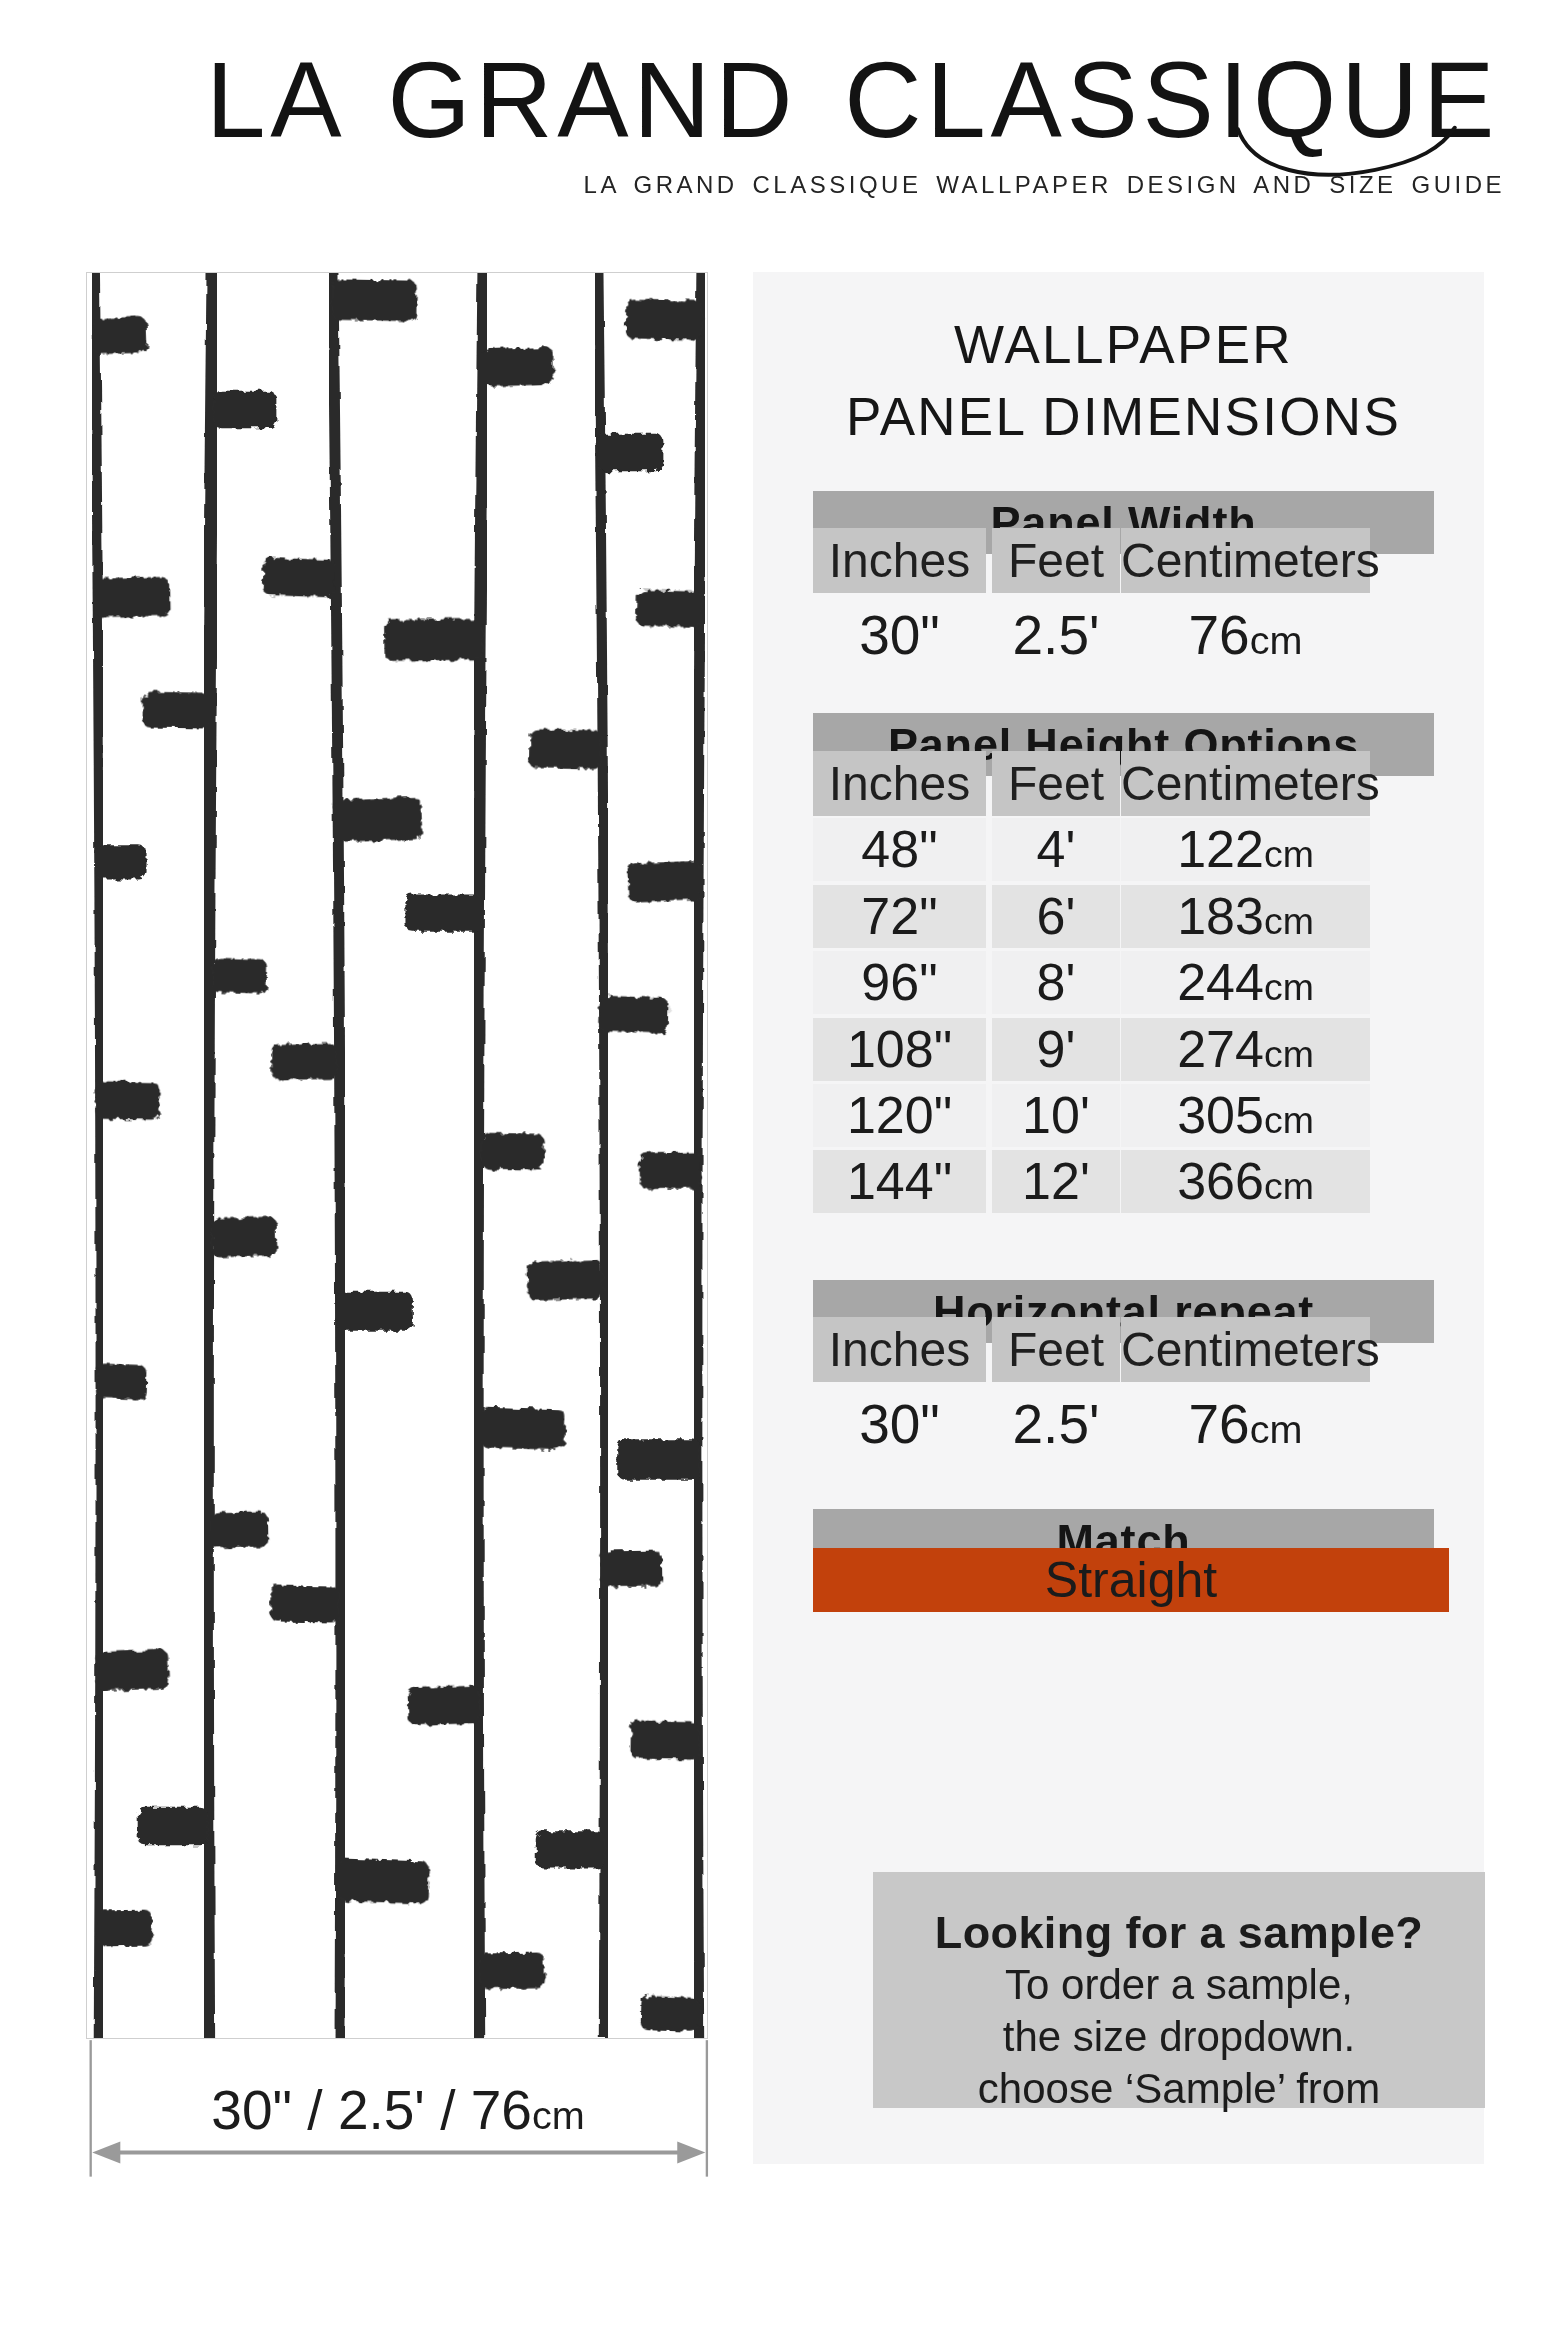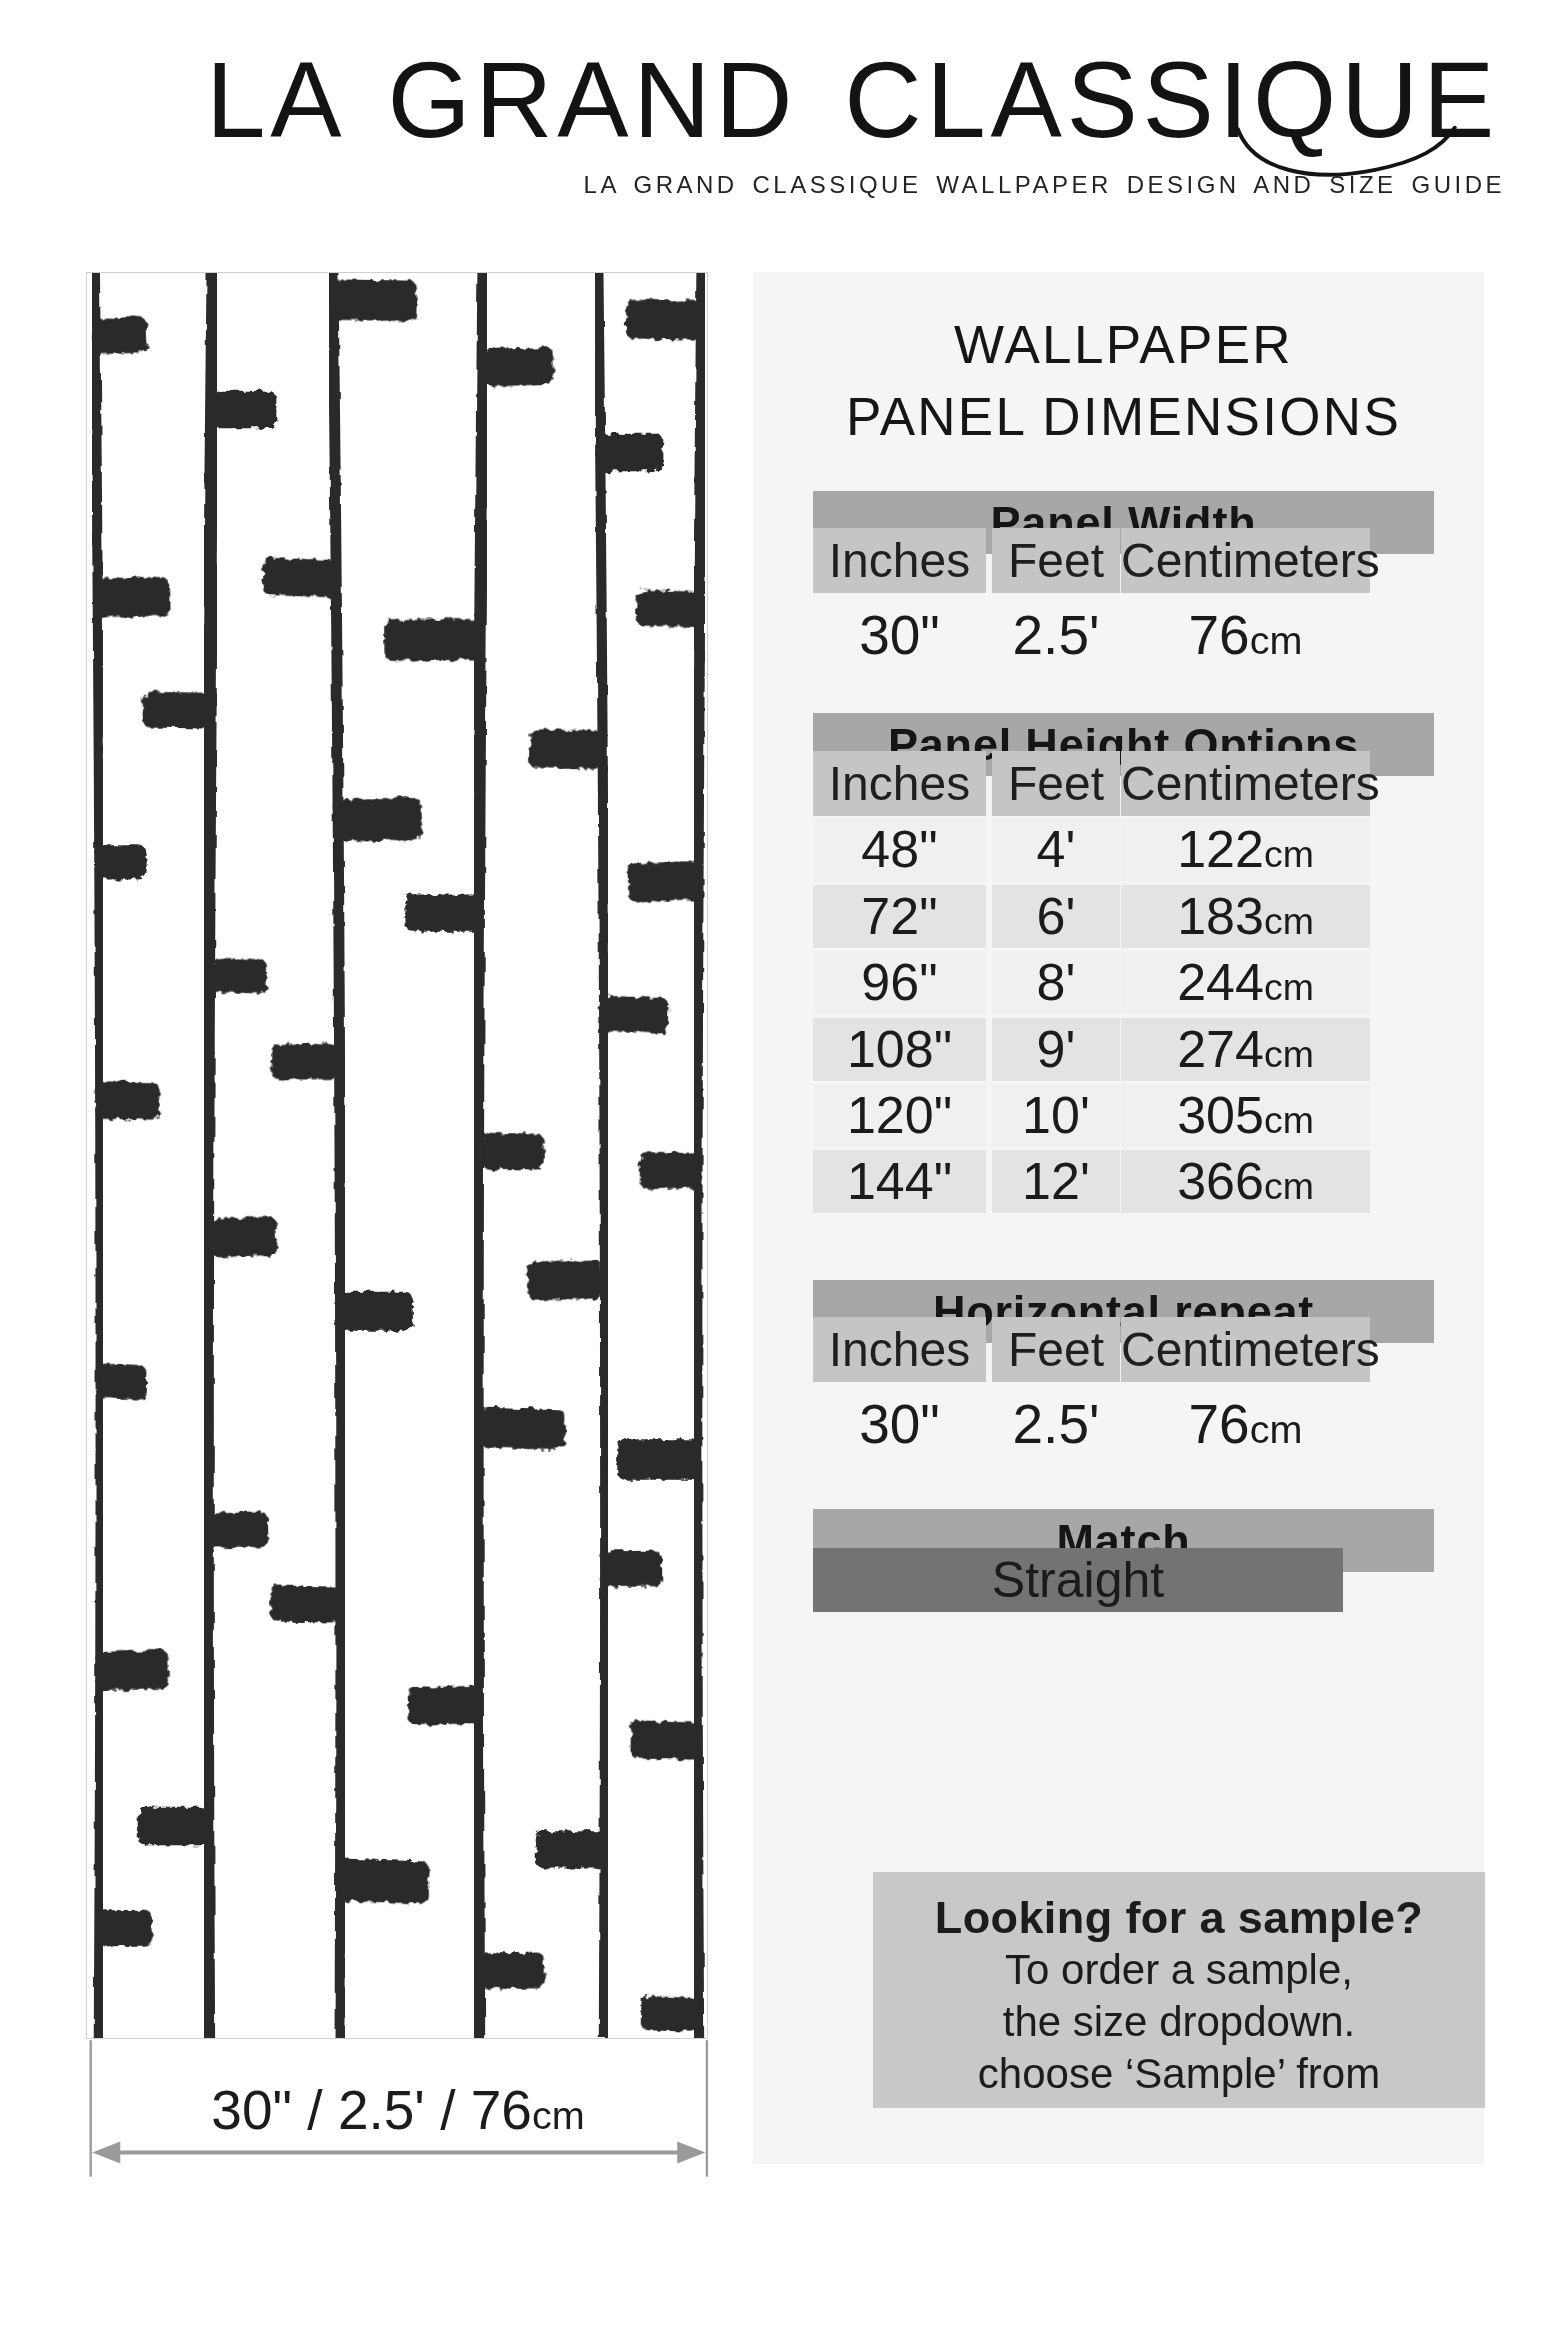--- a/index.html
+++ b/index.html
@@ -51,28 +51,28 @@
   .c1{left:0;width:173px;}
   .c2{left:179px;width:128px;}
   .c3{left:308px;width:249px;}
   .colhead{height:65px;font-size:48px;font-weight:300;line-height:65px;color:#1f1f1f;}
   .colhead .cell{background:#c5c5c5;}
   .valrow{height:73px;font-size:55px;font-weight:300;line-height:73px;color:#1b1b1b;}
   .ph-row{height:63px;font-size:52px;font-weight:300;line-height:63px;color:#1b1b1b;}
   .ph-row.odd .cell{background:#f0f0f1;}
   .ph-row.even .cell{background:#e3e3e3;}
   .match-row{
-    position:absolute;left:0;width:530px;height:64px;background:#737373;
+    position:absolute;left:0;width:636px;height:64px;background:#c2410c;
     text-align:center;font-size:50px;font-weight:300;line-height:64px;color:#1b1b1b;
   }
   .sample-box{
     position:absolute;left:60px;top:1600px;width:612px;height:236px;background:#c8c8c8;
     text-align:center;color:#1c1c1c;
   }
-  .sample-heading{margin-top:20px;font-size:45px;font-weight:700;letter-spacing:0.4px;}
+  .sample-heading{margin-top:35px;font-size:45px;font-weight:700;letter-spacing:0.4px;}
   .sample-line{font-size:42px;font-weight:300;line-height:52px;}
   .sample-line:first-of-type{margin-top:6.2px;}
 </style>
 </head>
 <body>
 
 <div class="brand-title">LA GRAND CLASSIQUE</div>
 <svg class="brand-swash" viewBox="0 0 300 100">
   <path d="M 14 8 C 34 62, 110 76, 190 60 C 245 49, 275 32, 292 6" fill="none" stroke="#141414" stroke-width="5" stroke-linecap="round"></path>
 </svg>

